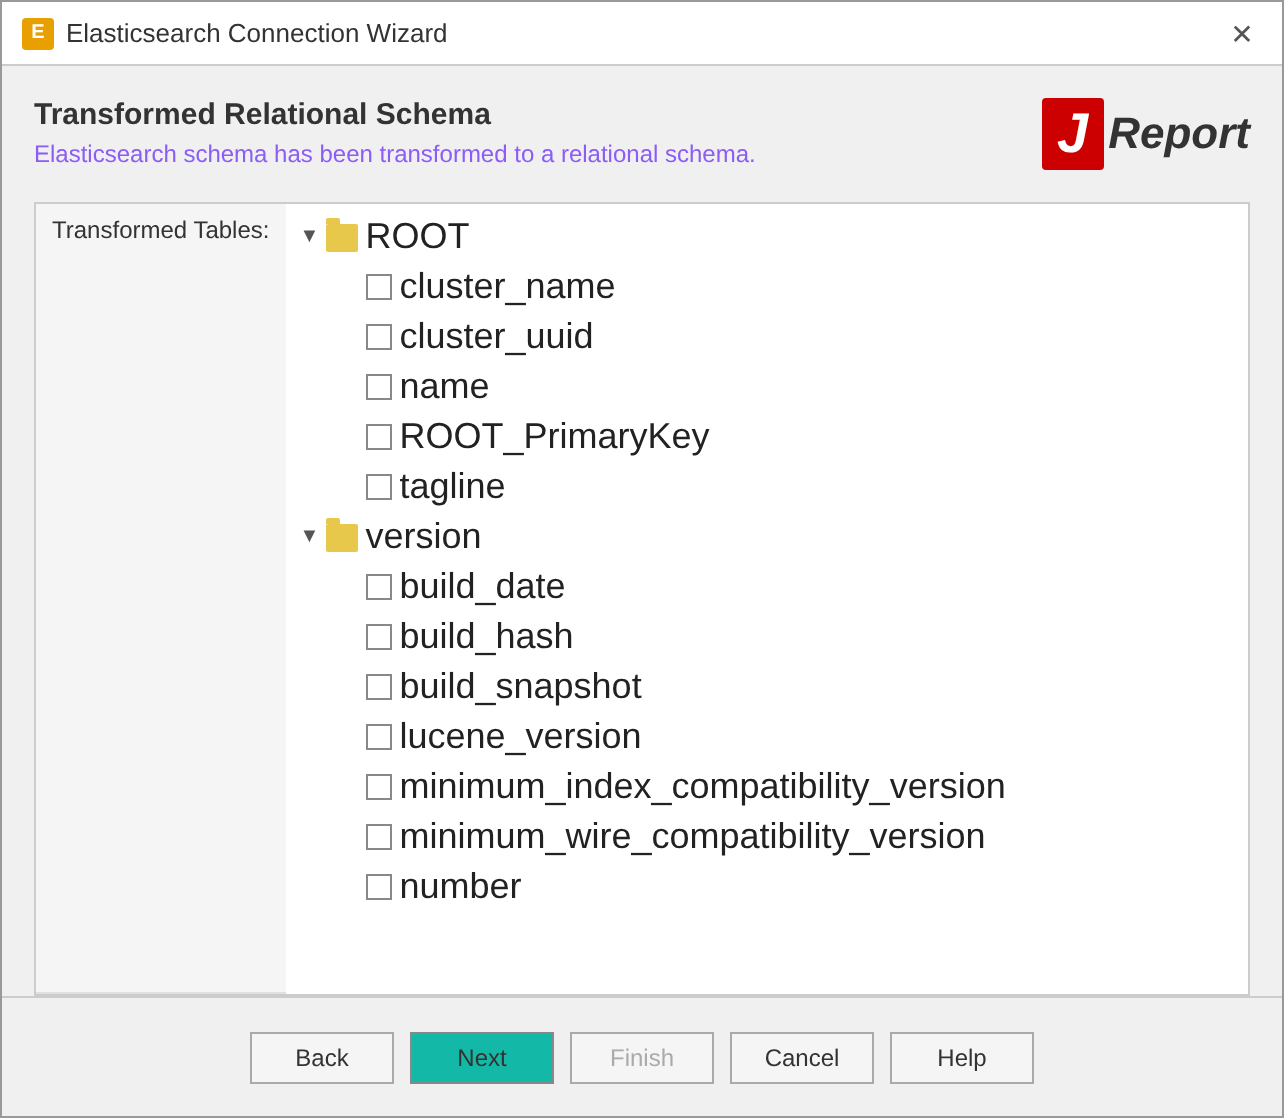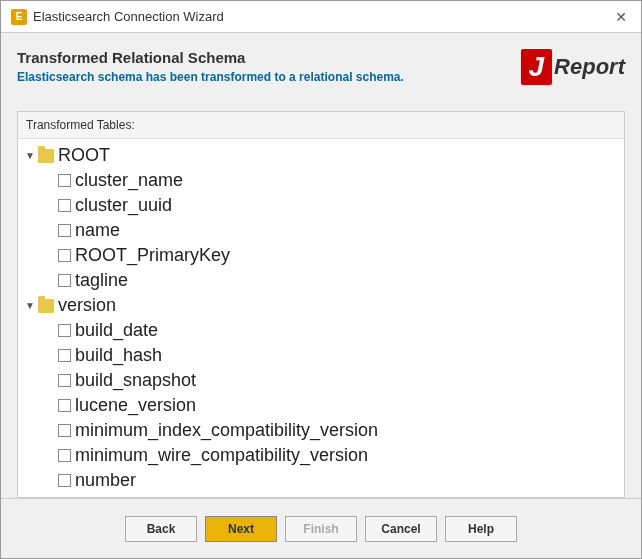--- a/index.html
+++ b/index.html
@@ -66,35 +66,34 @@
       flex: 1;
       display: flex;
       flex-direction: column;
       padding: 16px 16px 0 16px;
       background: #f0f0f0;
     }
     .header-section {
       display: flex;
       justify-content: flex-start;
       align-items: flex-start;
-      margin-bottom: 26px;
+      margin-bottom: 16px;
     }
     .header-text {
       flex: 1;
     }
     .header-title {
       font-size: 15px;
       font-weight: bold;
       color: #333;
       margin-bottom: 4px;
     }
     .header-subtitle {
       font-size: 12px;
-      color: #0369a1;
-      font-weight: bold;
+      color: #8b5cf6;
     }
     .logo-container {
       display: flex;
       align-items: center;
     }
     .logo {
       display: flex;
       align-items: center;
       gap: 2px;
     }
@@ -112,21 +111,21 @@
       font-size: 22px;
       font-weight: bold;
       color: #333;
       font-style: italic;
     }
     .panel {
       flex: 1;
       background: white;
       border: 1px solid #ccc;
       display: flex;
-      flex-direction: column;
+      flex-direction: row;
       overflow: hidden;
     }
     .panel-header {
       padding: 6px 8px;
       font-size: 12px;
       color: #333;
       border-bottom: 1px solid #e0e0e0;
       background: #f5f5f5;
     }
     .panel-body {
@@ -206,24 +205,23 @@
       height: 26px;
       padding: 0 12px;
       font-size: 12px;
       border: 1px solid #aaa;
       background: #f5f5f5;
       cursor: pointer;
       color: #333;
       display: flex;
       align-items: center;
       justify-content: center;
-      font-weight: bold;
     }
     .btn-primary {
-      background: #eab308;
+      background: #14b8a6;
       border-color: #888;
     }
     .btn:disabled, .btn.disabled {
       color: #aaa;
       cursor: default;
     }
   </style>
 </head>
 <body>
 

